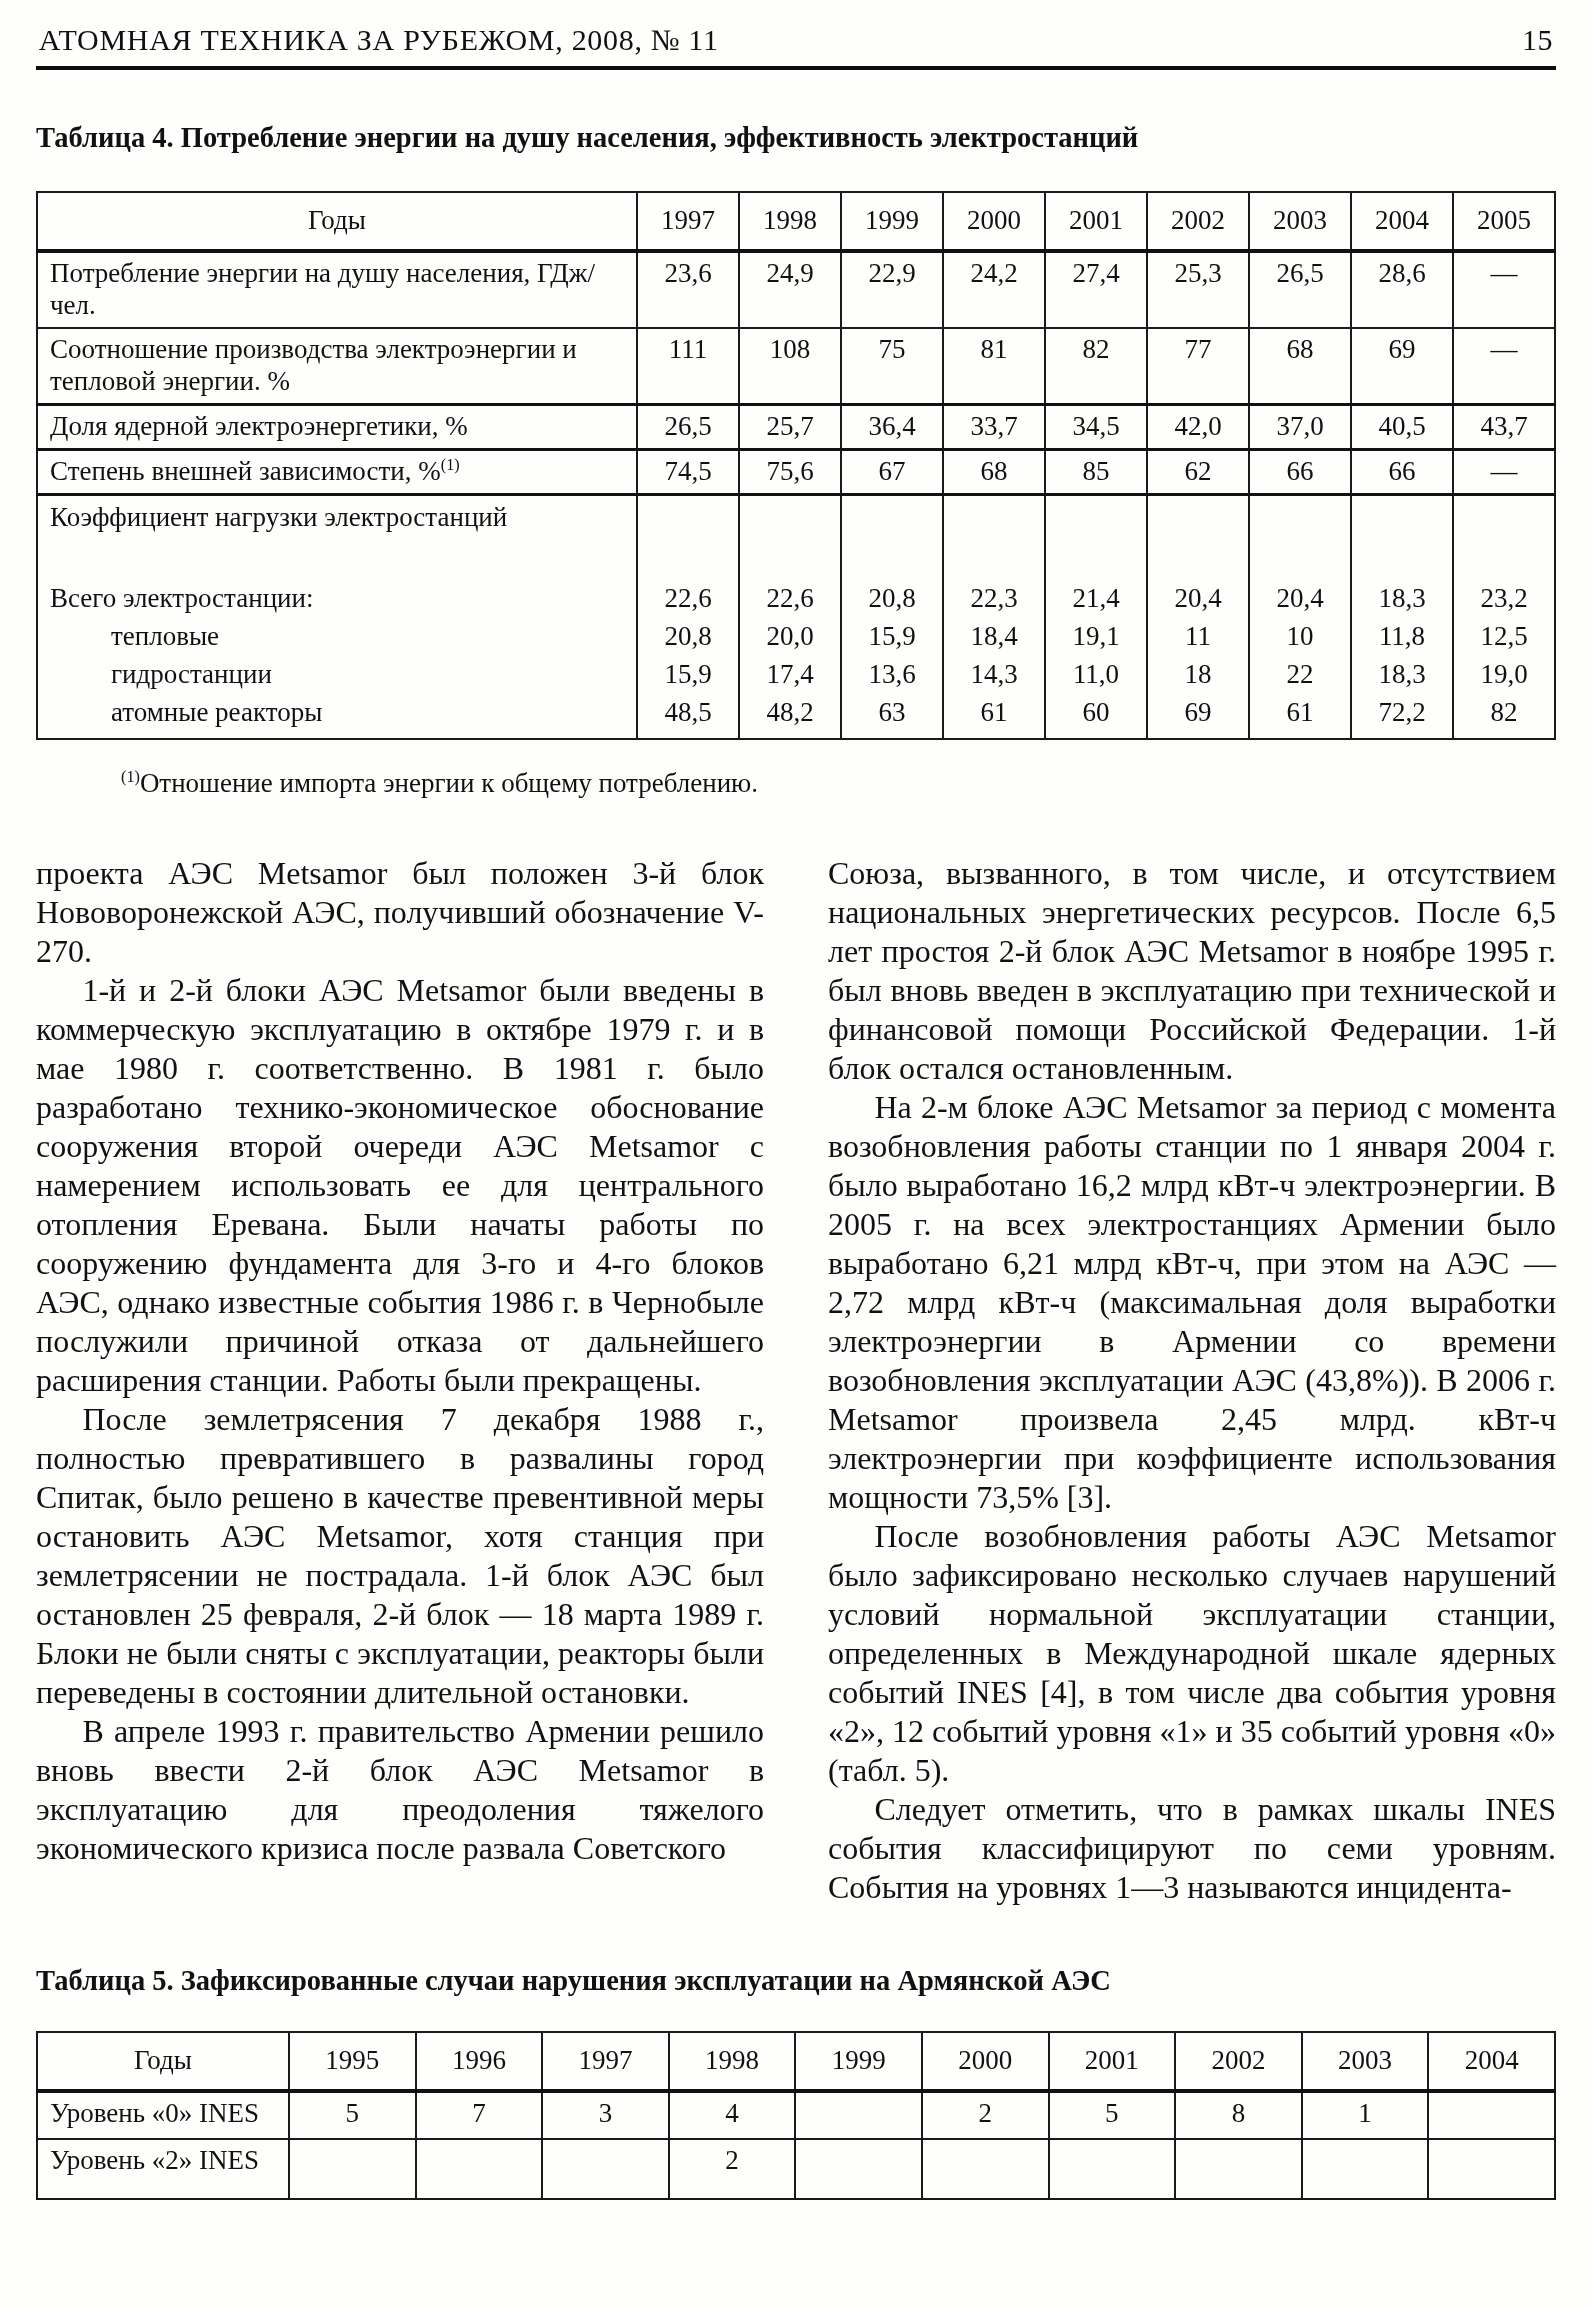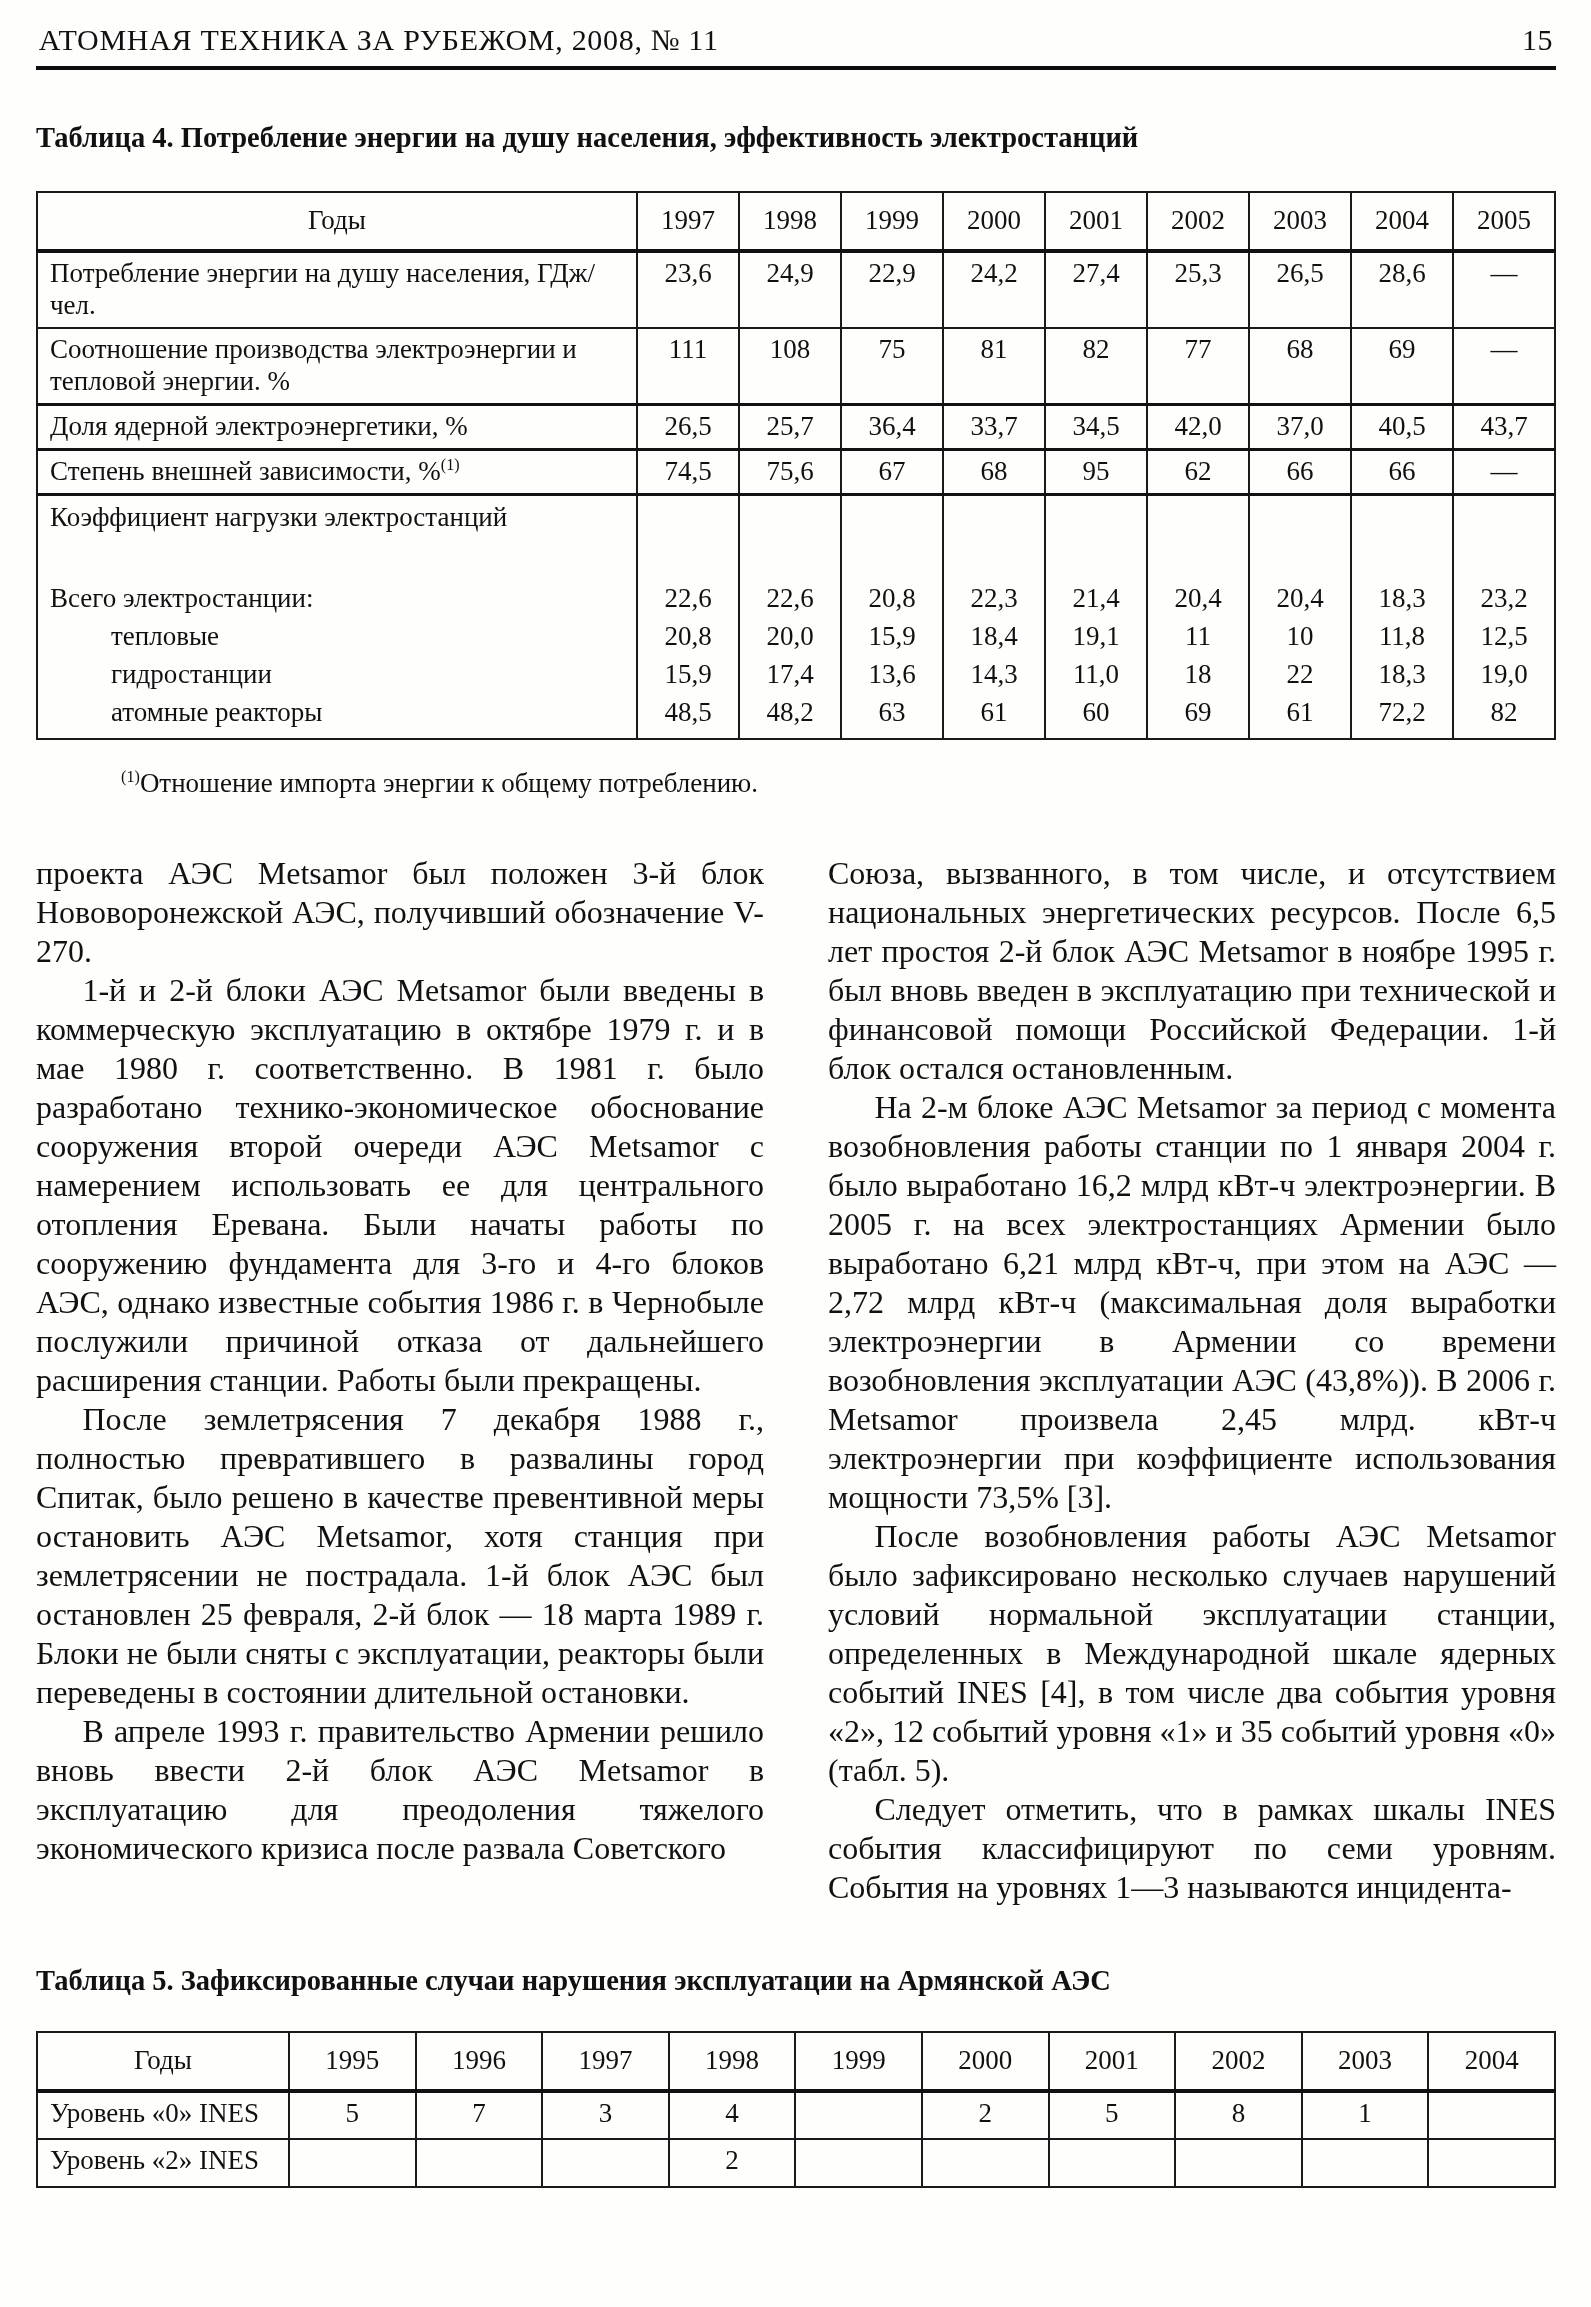--- a/index.html
+++ b/index.html
@@ -125,21 +125,21 @@
           <td class="val">37,0</td>
           <td class="val">40,5</td>
           <td class="val">43,7</td>
         </tr>
         <tr class="hvy">
           <td class="lbl">Степень внешней зависимости, %<sup>(1)</sup></td>
           <td class="val">74,5</td>
           <td class="val">75,6</td>
           <td class="val">67</td>
           <td class="val">68</td>
-          <td class="val">95</td>
+          <td class="val">85</td>
           <td class="val">62</td>
           <td class="val">66</td>
           <td class="val">66</td>
           <td class="val">—</td>
         </tr>
         <tr class="hvy">
           <td class="lbl blockcell">
             <div class="blkhead">Коэффициент нагрузки электростанций</div>
             <div class="slot">Всего электростанции:</div>
             <div class="slot ind">тепловые</div>
@@ -268,21 +268,21 @@
           <td class="val">7</td>
           <td class="val">3</td>
           <td class="val">4</td>
           <td class="val"></td>
           <td class="val">2</td>
           <td class="val">5</td>
           <td class="val">8</td>
           <td class="val">1</td>
           <td class="val"></td>
         </tr>
-        <tr style="height: 48px;">
+        <tr style="height: 60px;">
           <td class="lbl">Уровень «2» INES</td>
           <td class="val"></td>
           <td class="val"></td>
           <td class="val"></td>
           <td class="val">2</td>
           <td class="val"></td>
           <td class="val"></td>
           <td class="val"></td>
           <td class="val"></td>
           <td class="val"></td>

